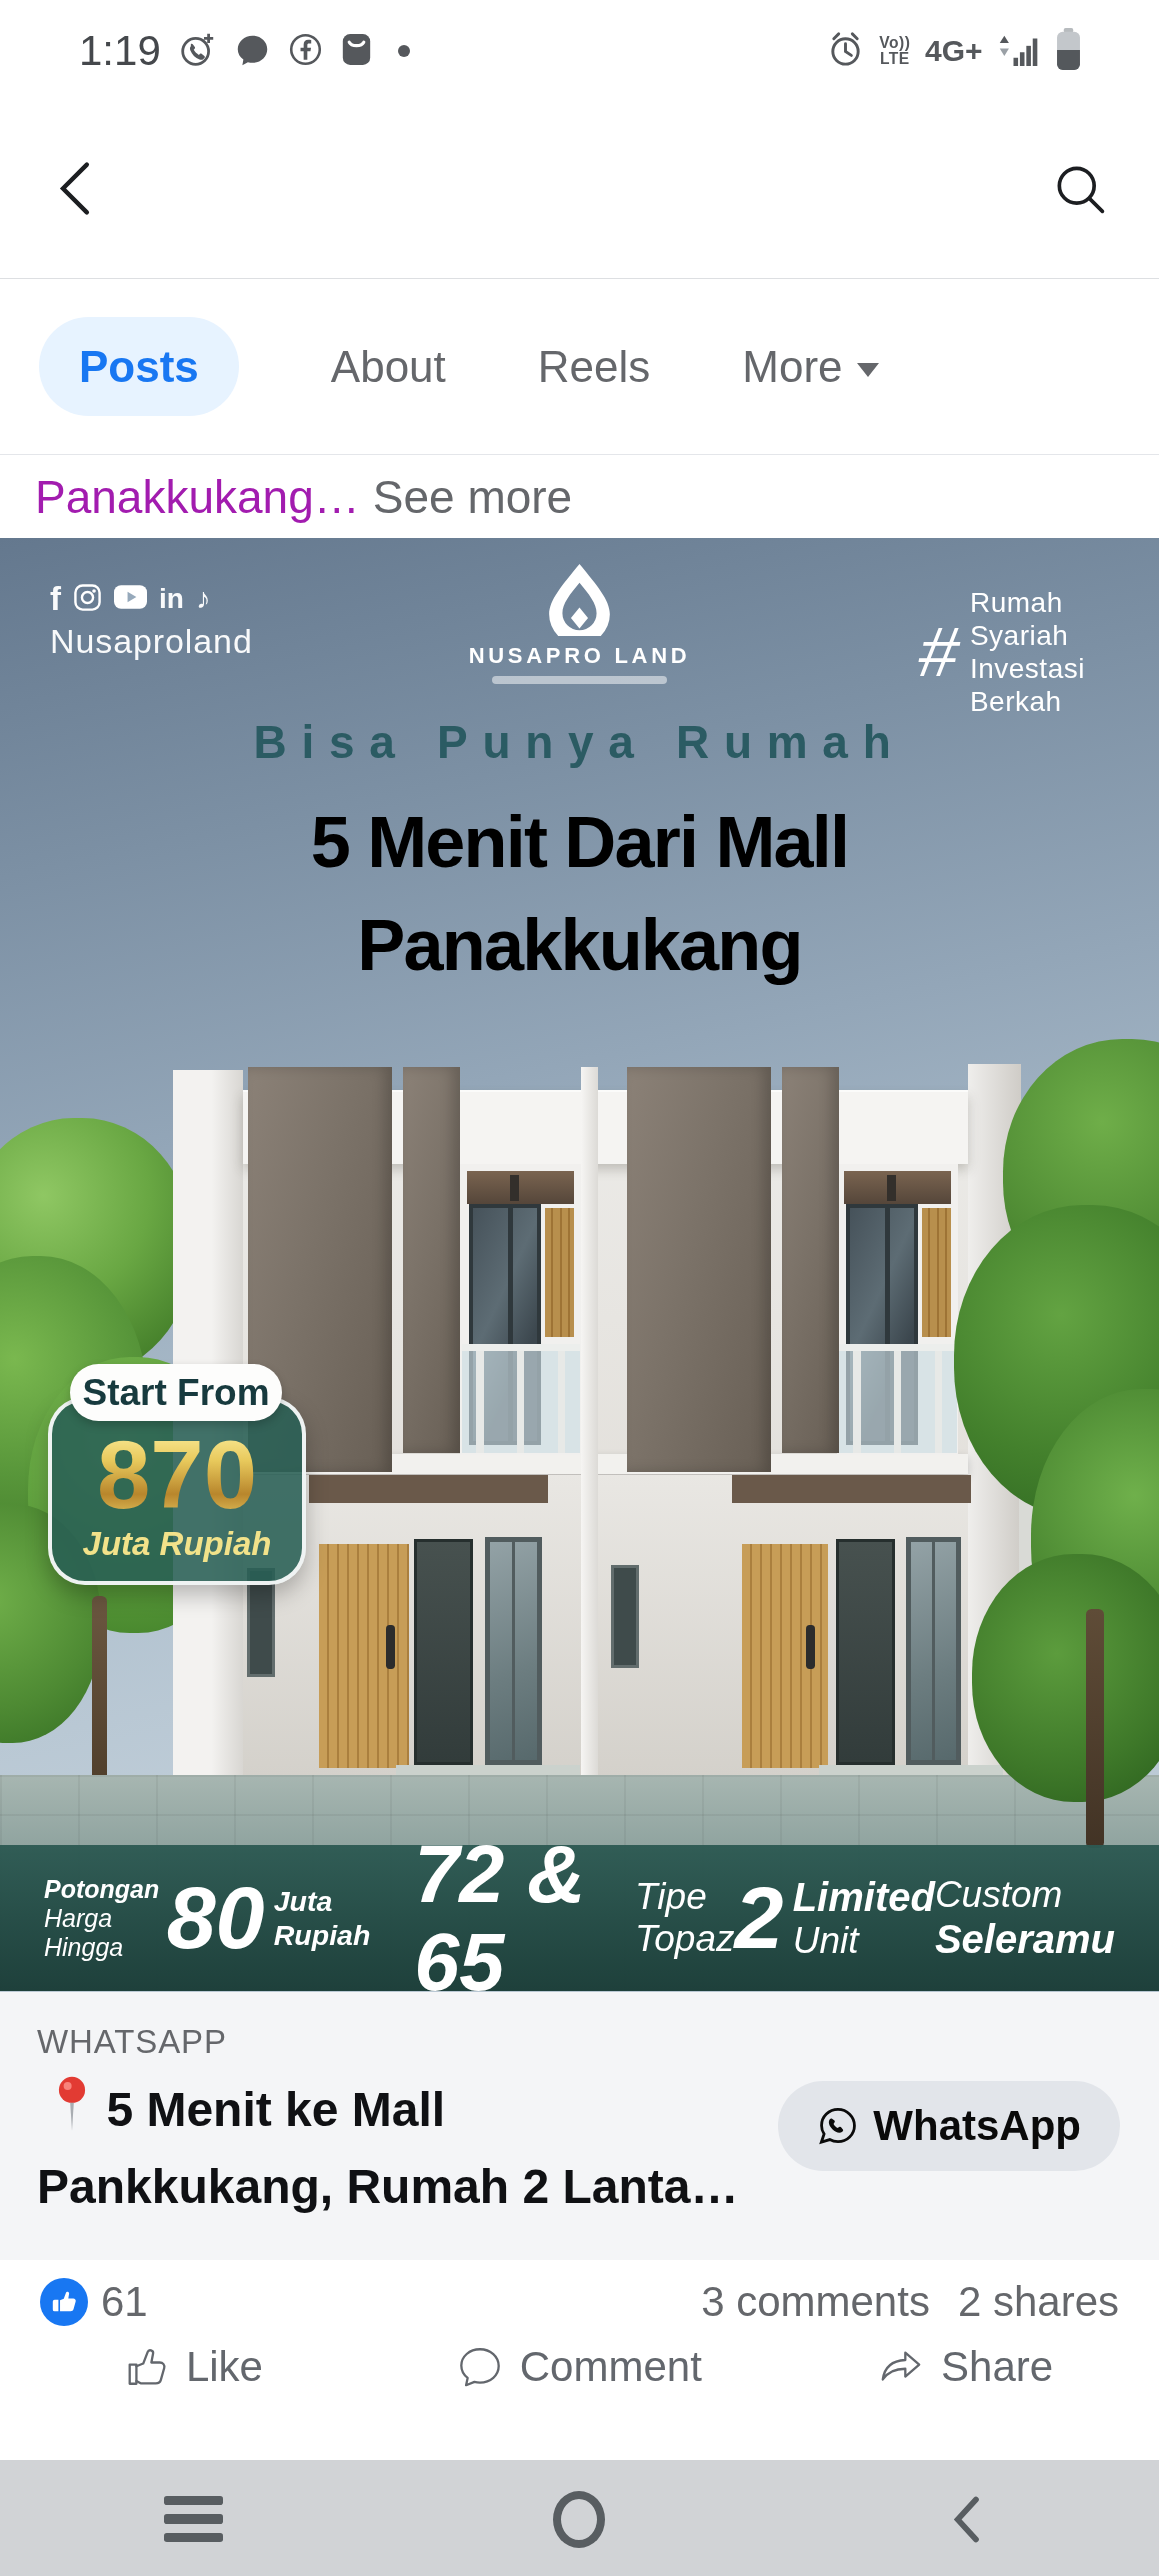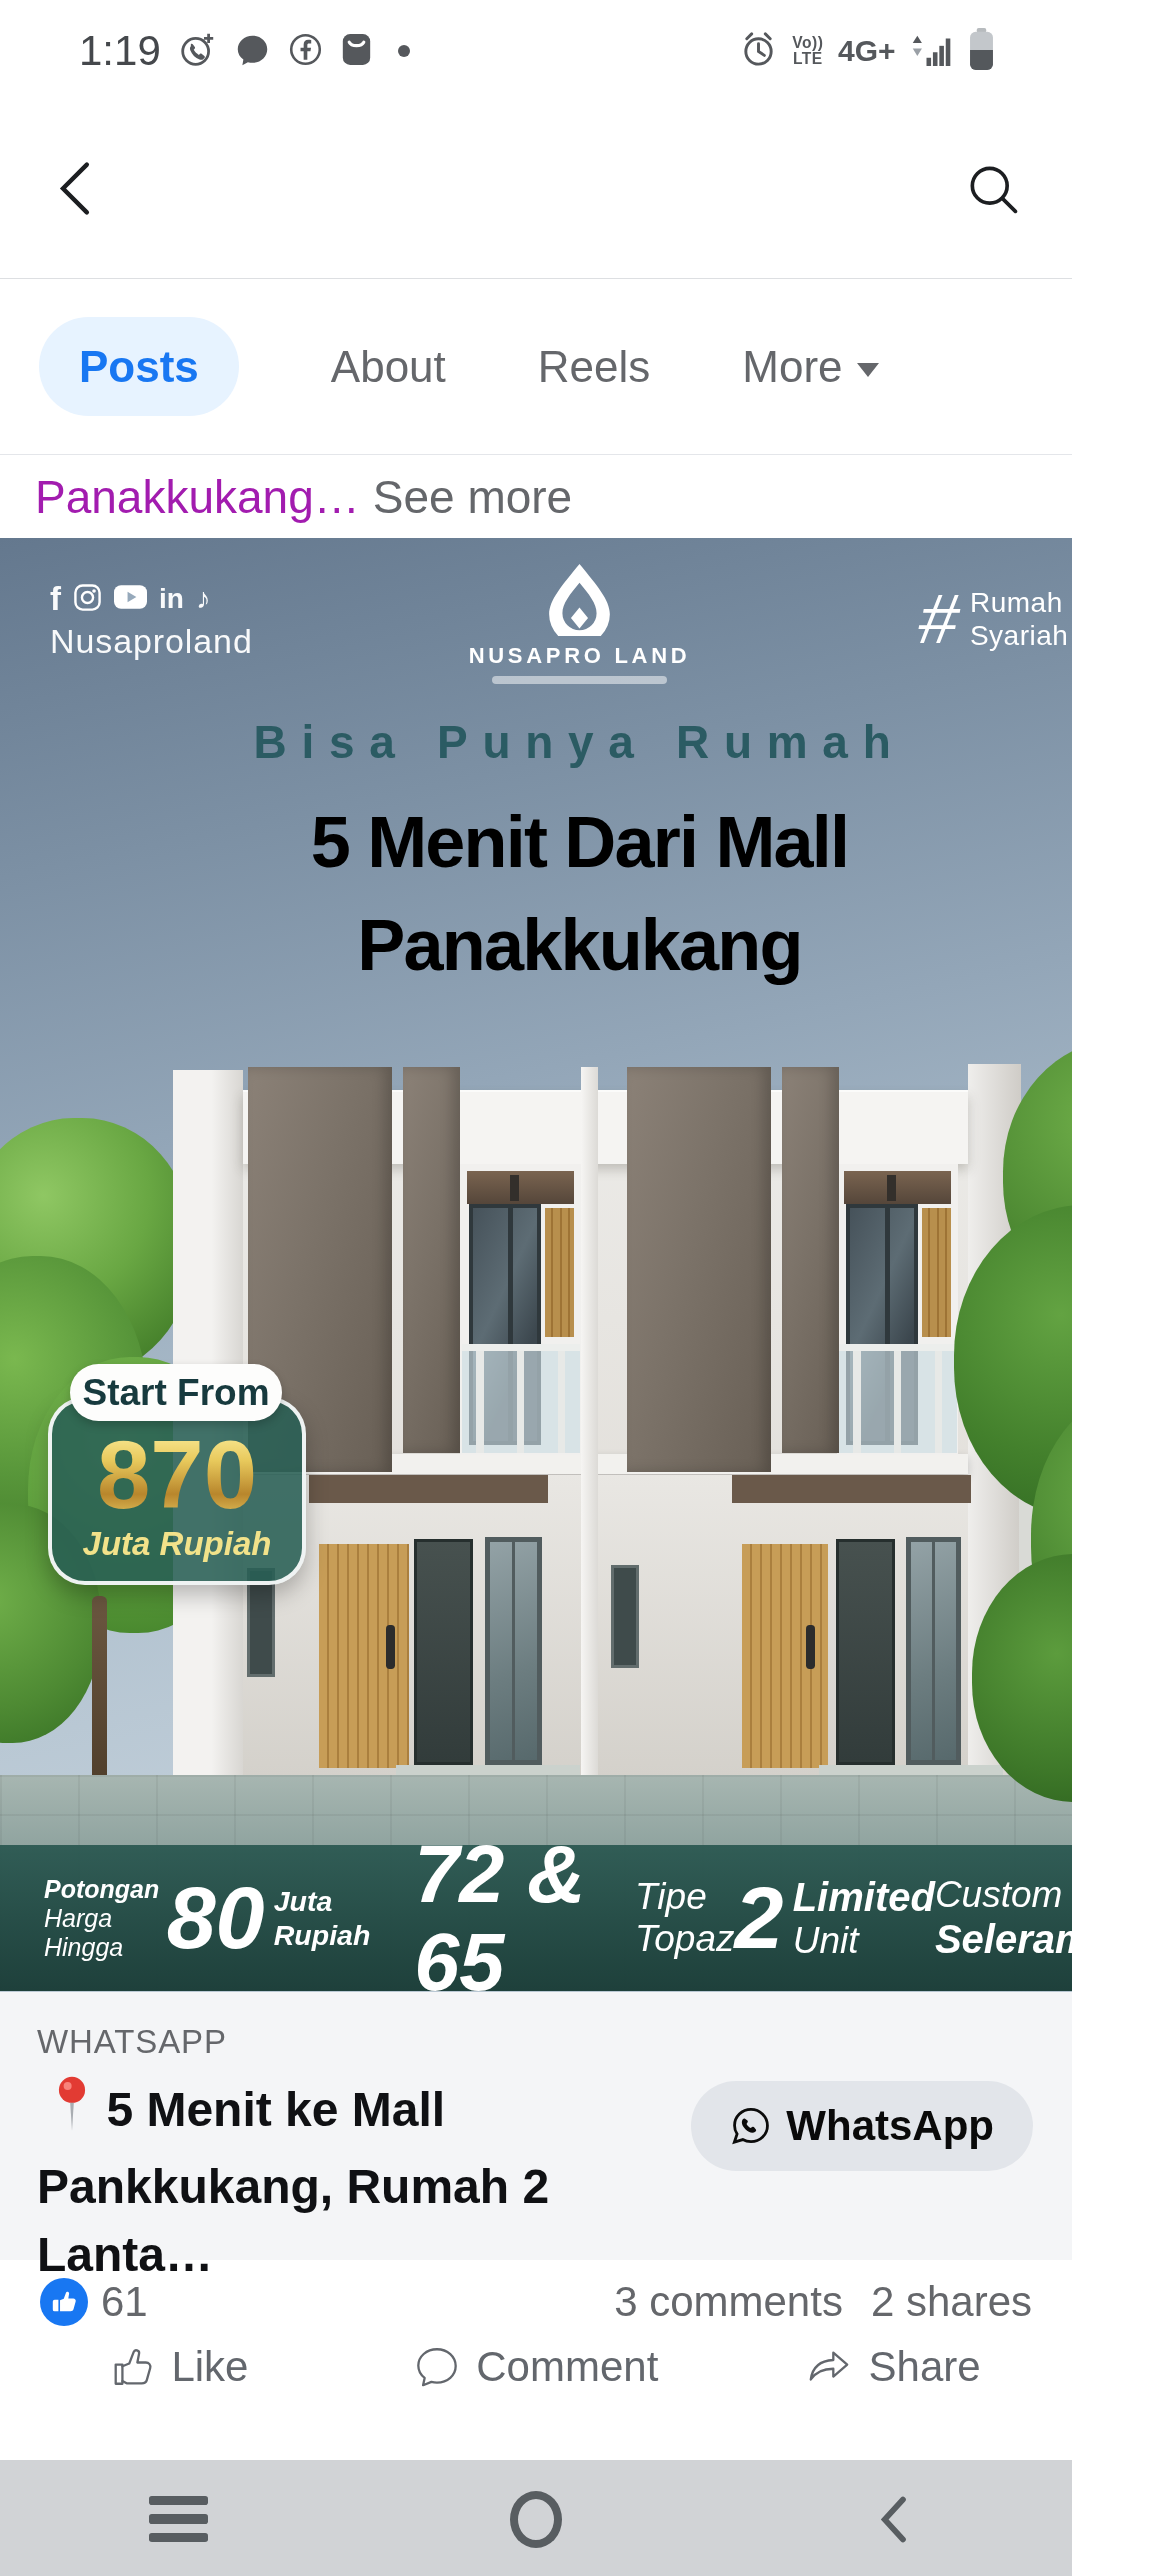--- a/index.html
+++ b/index.html
@@ -1,18 +1,18 @@
 <!DOCTYPE html>
 <html style="font-size:14.7px"><head>
 <meta charset="utf-8">
 <style>
   * { margin:0; padding:0; box-sizing:border-box; }
   html,body { background:#fff; }
   body { font-family:"Liberation Sans", sans-serif; }
-  .screen { position:relative; width:1072px; height:2576px; background:#fff; overflow:hidden; }
+  .screen { position:relative; width:1159px; height:2576px; background:#fff; overflow:hidden; }
 
   
   .status-bar { height:101px; display:flex; align-items:center; padding:0 78px 0 79px; background:#fff; }
   .sb-left { display:flex; align-items:center; gap:18.4px; }
   .sb-time { font-size:42px; color:#45484c; }
   .sb-right { margin-left:auto; display:flex; align-items:center; gap:14.7px; }
   .volte { display:flex; flex-direction:column; line-height:15.6px; color:#55585c; font-weight:700; font-size:15.6px; letter-spacing:0.5px; text-align:center; }
   .fourg { font-size:30px; color:#55585c; font-weight:600; }
   .sb-dot { width:12px; height:12px; border-radius:50%; background:#55585c; margin-left:7.4px; }
 
@@ -367,20 +367,21 @@
         <path fill="#fff" d="M40 48 l9 11 -9 11 -9 -11 Z"></path>
       </svg>
       <div class="hdr-brand">NUSAPRO LAND</div>
       <div class="hdr-tagbar"></div>
     </div>
 
     <div class="abs hdr-hash">
       <span class="hash-sym">#</span>
       <span class="hash-lines">
         <div>Rumah Syariah</div>
+        <div>Investasi Berkah</div>
       </span>
     </div>
 
     <div class="abs tagline">Bisa Punya Rumah</div>
     <div class="abs headline">
       <div>5 Menit Dari Mall</div>
       <div>Panakkukang</div>
     </div>
 
     <div class="abs badge">

